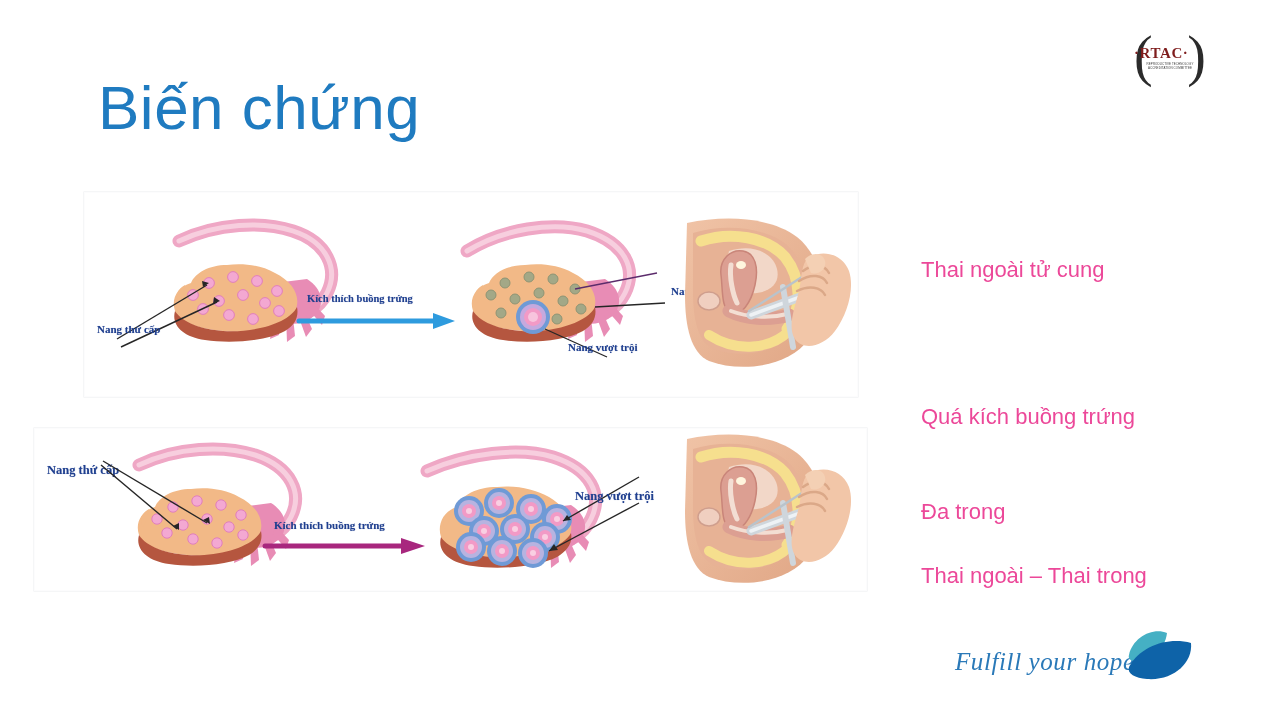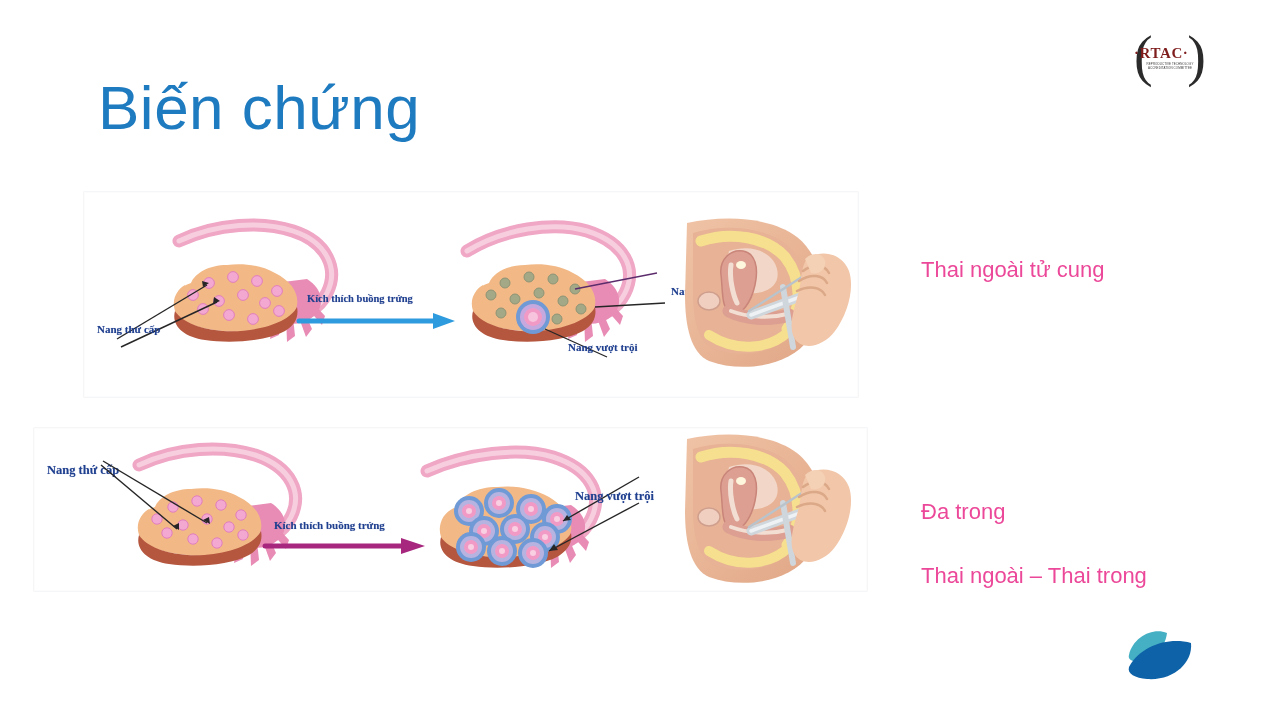--- a/index.html
+++ b/index.html
@@ -87,20 +87,21 @@
   <div id="title">Biến chứng</div>
 
   <div id="rtac">
     <span class="paren l">(</span>
     <span class="paren r">)</span>
     <div class="rtac-word">·RTAC·</div>
     <div class="rtac-sub">REPRODUCTIVE TECHNOLOGY ACCREDITATION COMMITTEE</div>
   </div>
 
   <div class="rtext" id="rt0">Thai ngoài tử cung</div>
+  <div class="rtext" id="rt1">Quá kích buồng trứng</div>
   <div class="rtext" id="rt3">Đa trong</div>
   <div class="rtext" id="rt4">Thai ngoài – Thai trong</div>
 
   <div class="panel" id="panelTop">
 
     <svg class="ovfig" style="left:72px; top:14px;" width="200" height="150" viewBox="0 0 200 150">
 
       <path d="M22,34 C60,16 106,14 136,24 C170,35 182,62 170,86 C162,102 146,110 132,108" fill="none" stroke="#efa7c5" stroke-width="13" stroke-linecap="round"></path>
       <path d="M22,34 C60,16 106,14 136,24 C170,35 182,62 170,86 C162,102 146,110 132,108" fill="none" stroke="#f7cede" stroke-width="5" stroke-linecap="round"></path>
 
@@ -395,18 +396,19 @@
       <path d="M64,96 L120,60" stroke="#b9c3cb" stroke-width="2.4" stroke-linecap="round"></path>
       <path d="M124,42 C140,34 158,40 164,56 C170,74 162,100 150,116 C138,132 118,136 110,124
                C102,112 110,92 114,76 C117,62 116,48 124,42 Z" fill="#f2c6a8"></path>
       <path d="M118,56 C128,48 140,50 144,58" fill="none" stroke="#dba888" stroke-width="2.5" stroke-linecap="round"></path>
       <path d="M114,66 C126,58 138,60 142,68" fill="none" stroke="#dba888" stroke-width="2.5" stroke-linecap="round"></path>
       <path d="M112,76 C124,70 136,72 140,80" fill="none" stroke="#dba888" stroke-width="2.5" stroke-linecap="round"></path>
       <path d="M120,44 C128,36 138,38 140,46 C142,54 134,60 126,58" fill="#f4d0b4"></path>
     </svg>
   </div>
 
+  <div id="fulfill">Fulfill your hope</div>
   <svg id="leaves" viewBox="0 0 88 58">
     <path d="M16,28 C20,10 40,0 54,6 C52,24 36,36 20,34 C17,33 15,31 16,28 Z" fill="#45B0C4"></path>
     <path d="M16,40 C28,18 56,10 78,16 C80,36 60,54 34,52 C22,51 14,47 16,40 Z" fill="#0E63A8"></path>
   </svg>
 
 </div>
 
 </body></html>

